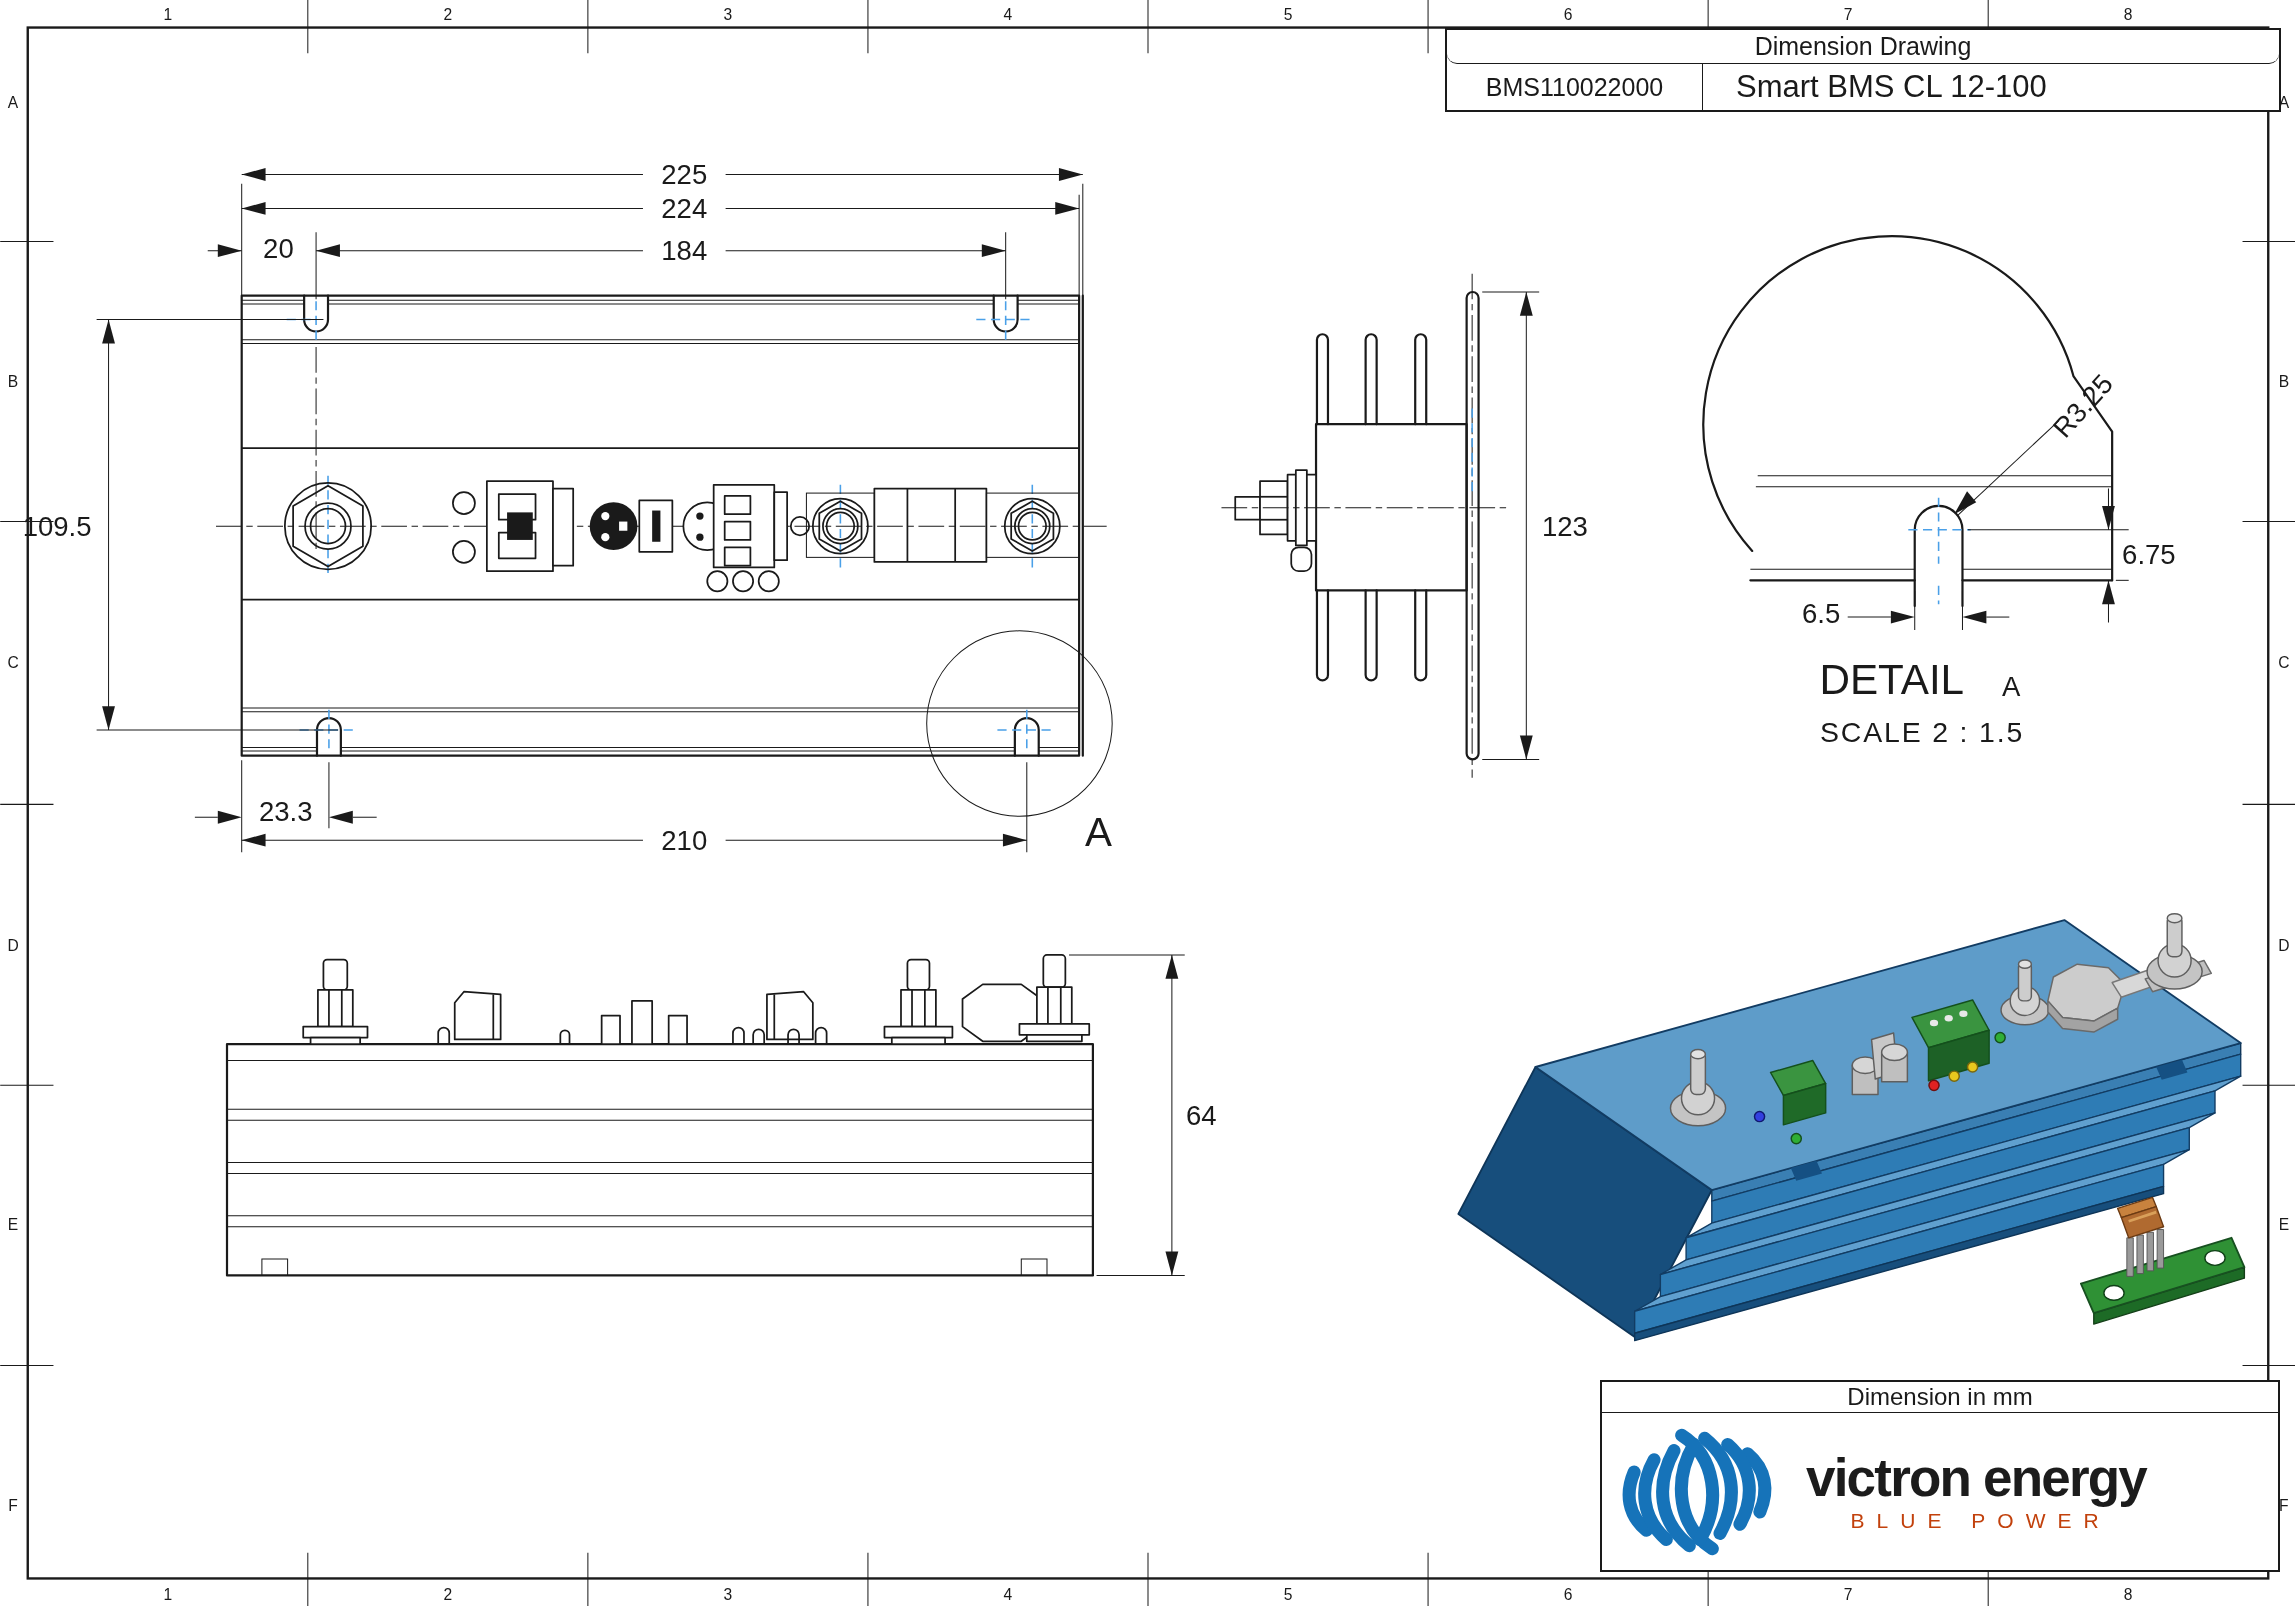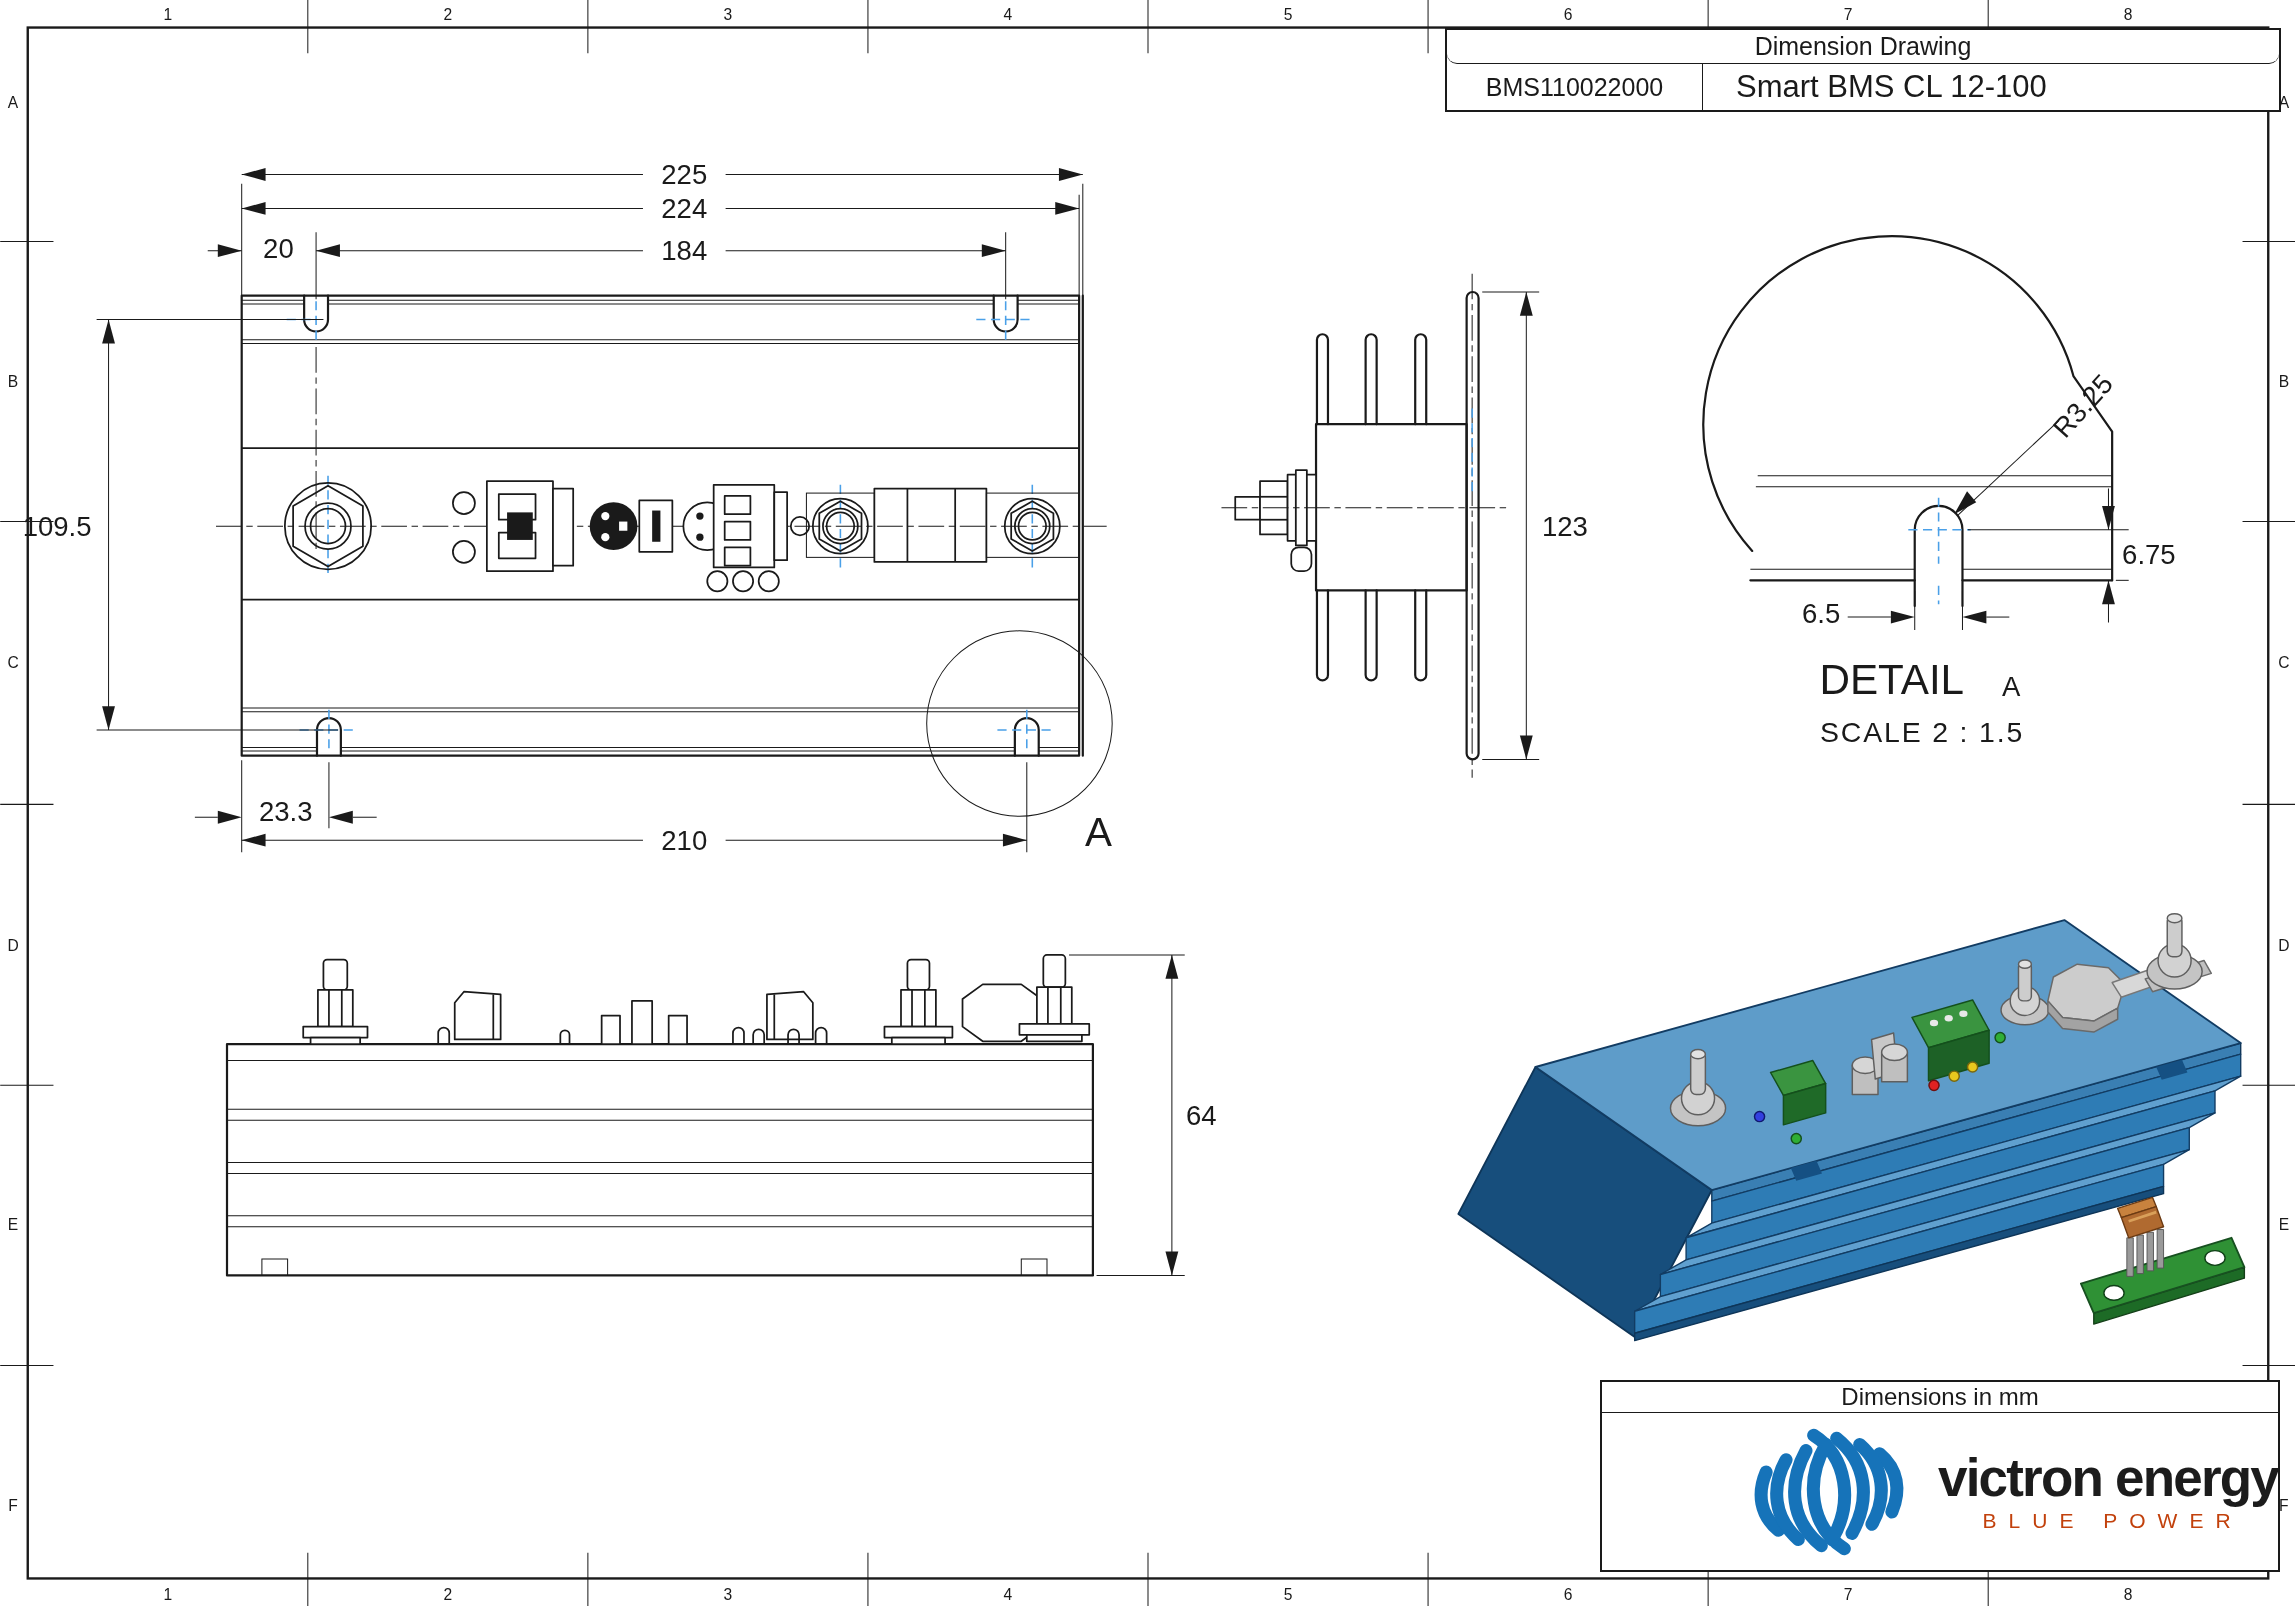--- a/index.html
+++ b/index.html
@@ -32,21 +32,21 @@
   .atxt{font-size:44px;fill:#1a1a1a;text-anchor:middle;dominant-baseline:central;}
   .gtxt{font-size:17px;fill:#1a1a1a;text-anchor:middle;dominant-baseline:central;}
   
   .tblock{position:absolute;left:1445px;top:27.5px;width:836px;height:84px;border:2.2px solid #1a1a1a;box-sizing:border-box;background:#fff;}
   .tblock .hd{height:33px;border-bottom:1.8px solid #1a1a1a;display:flex;align-items:center;justify-content:center;font-size:25px;border-radius:10px;}
   .tblock .row{display:flex;height:calc(100% - 33px);}
   .tblock .cell-a{width:255px;border-right:1.8px solid #1a1a1a;display:flex;align-items:center;justify-content:center;font-size:25px;text-align:right;}
   .tblock .cell-b{flex:1;display:flex;align-items:center;padding-left:33px;font-size:31px;}
   .fblock{position:absolute;left:1600px;top:1380px;width:680px;height:192px;border:2.2px solid #1a1a1a;box-sizing:border-box;background:#fff;}
   .fblock .hd{height:30px;border-bottom:1.8px solid #1a1a1a;display:flex;align-items:center;justify-content:center;font-size:24px;}
-  .logo-row{display:flex;align-items:center;justify-content:flex-end;gap:22px;height:calc(100% - 30px);margin-left:8px;}
+  .logo-row{display:flex;align-items:center;justify-content:flex-start;gap:22px;height:calc(100% - 30px);margin-left:8px;}
   .logo-txt{display:flex;flex-direction:column;align-items:center;}
   .logo-name{font-size:53px;font-weight:bold;letter-spacing:-1.8px;color:#1c1c1c;line-height:1;}
   .logo-tag{font-size:21px;letter-spacing:12px;color:#c2410c;margin-top:5.5px;padding-left:9.2px;}
 </style>
 </head>
 <body>
 
 <div id="sheet">
 
 <svg width="2296" height="1606" viewBox="0 0 2500 1749">
@@ -528,21 +528,21 @@
 <div class="tblock">
   <div class="hd">Dimension Drawing</div>
   <div class="row">
     <div class="cell-a">BMS110022000</div>
     <div class="cell-b">Smart BMS CL 12-100</div>
   </div>
 </div>
 
 
 <div class="fblock">
-  <div class="hd">Dimensions in mm</div>
+  <div class="hd">Dimension in mm</div>
   <div class="logo-row">
     <svg width="174" height="138" viewBox="0 0 110 90">
       <g stroke="var(--brand)" stroke-width="8.5" fill="none" stroke-linecap="round">
         <path d="M14,32 C8,46 10,60 22,70"></path>
         <path d="M27,24 C17,42 19,62 35,76"></path>
         <path d="M40,18 C28,40 30,64 50,80"></path>
         <path d="M53,14 C39,38 43,68 65,82"></path>
         <path d="M96,58 C102,44 100,30 88,20"></path>
         <path d="M83,66 C93,48 91,28 75,14"></path>
         <path d="M70,72 C82,50 80,26 60,10"></path>

